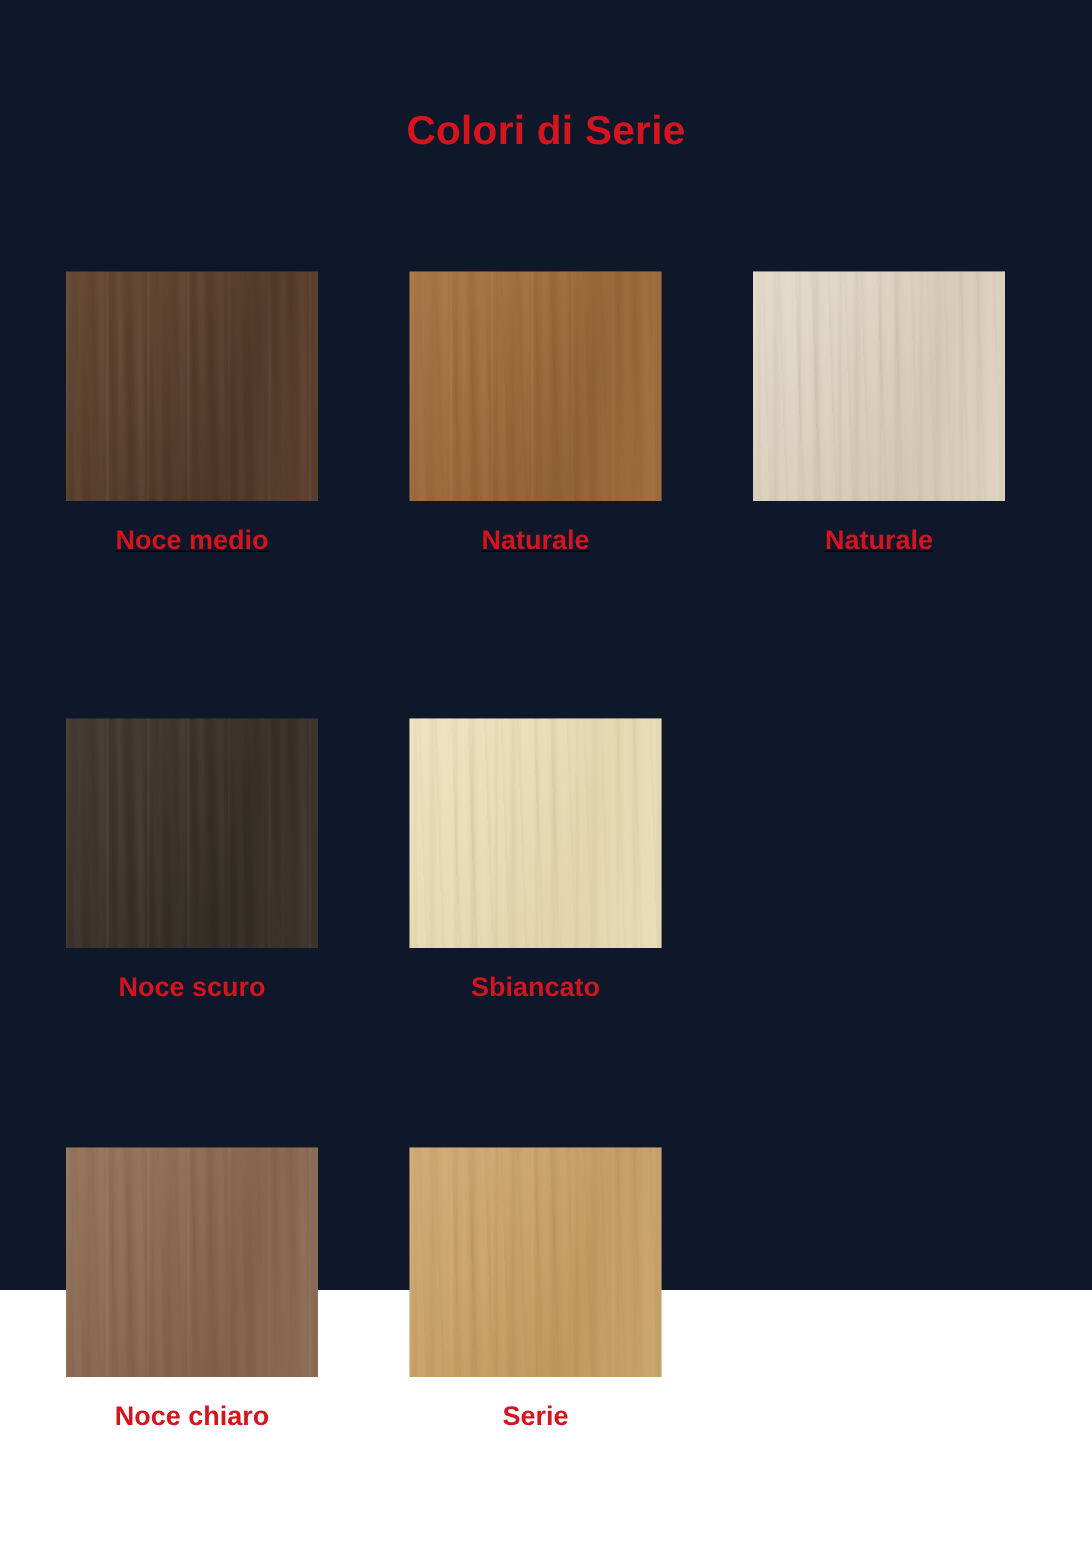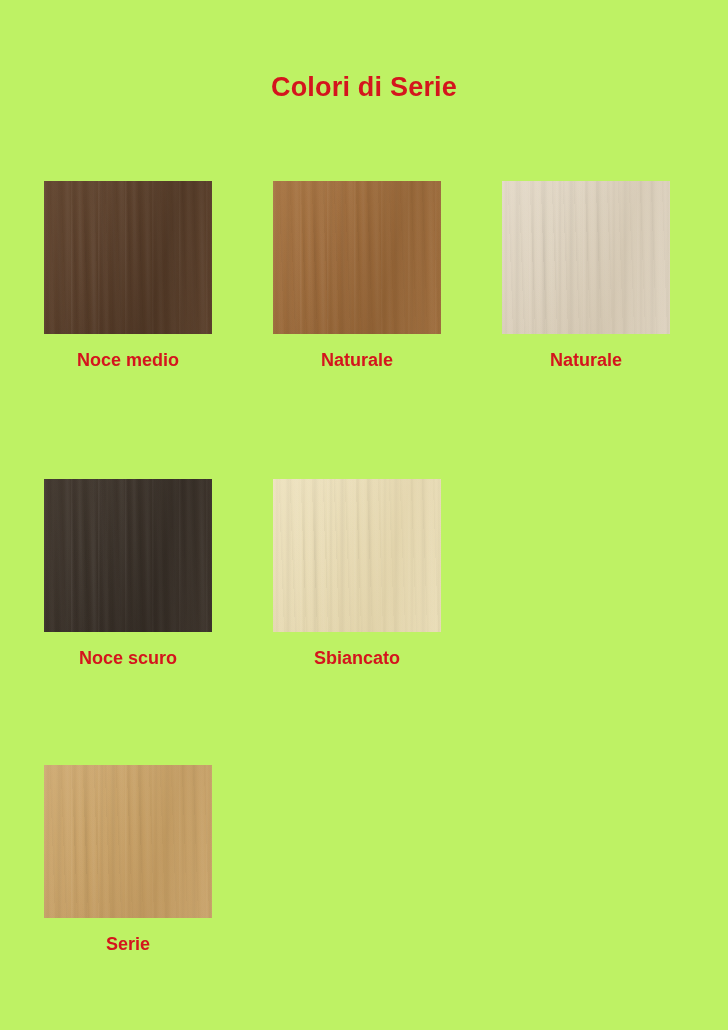--- a/index.html
+++ b/index.html
@@ -12,22 +12,22 @@
     height: 1030px;
     font-family: "Liberation Sans", sans-serif;
     -webkit-font-smoothing: antialiased;
     overflow: hidden;
     position: relative;
   }
 
   .page {
     position: relative;
     width: 728px;
-    height: 1030px;
-    background: #bef264;
+    height: 860px;
+    background: #0f172a;
     box-sizing: border-box;
   }
 
   .page-title {
     position: absolute;
     top: 72px;
     left: 0;
     width: 728px;
     text-align: center;
     font-size: 27px;
@@ -42,21 +42,21 @@
     top: 181px;
     left: 44px;
     width: 614px;
   }
 
   .swatch-row {
     display: flex;
     justify-content: flex-start;
     margin-bottom: 0;
   }
-  .swatch-row.row-0 { height: 298px; }
+  .swatch-row.row-0 { height: 298px; text-decoration: underline; }
   .swatch-row.row-1 { height: 286px; }
   .swatch-row.row-2 { height: 200px; }
 
   .swatch-cell {
     width: 168px;
     margin-right: 61px;
     display: flex;
     flex-direction: column;
     align-items: center;
   }
@@ -169,20 +169,28 @@
           <div class="grain-v"></div>
           <div class="grain-h"></div>
           <div class="grain-d" style="background-image: linear-gradient(103deg, rgba(243, 233, 202, 0.333) 0%, transparent 34%, rgba(219, 203, 159, 0.4) 68%, rgba(243, 233, 202, 0.267) 100%), linear-gradient(rgba(243, 233, 202, 0.227) 0%, transparent 42%, rgba(219, 203, 159, 0.227) 100%);"></div>
         </div>
         <div class="swatch-label" style="color: rgb(212, 21, 29);">Sbiancato</div>
       </div>
     </div>
 
     <div class="swatch-row row-2">
       <div class="swatch-cell">
+        <div class="swatch-chip" style="background-color: rgb(138, 106, 83);">
+          <div class="grain-v"></div>
+          <div class="grain-h"></div>
+          <div class="grain-d" style="background-image: linear-gradient(103deg, rgba(158, 127, 103, 0.333) 0%, transparent 34%, rgba(116, 86, 67, 0.4) 68%, rgba(158, 127, 103, 0.267) 100%), linear-gradient(rgba(158, 127, 103, 0.227) 0%, transparent 42%, rgba(116, 86, 67, 0.227) 100%);"></div>
+        </div>
+        <div class="swatch-label" style="color: rgb(212, 21, 29);">Noce chiaro</div>
+      </div>
+      <div class="swatch-cell">
         <div class="swatch-chip" style="background-color: rgb(201, 162, 104);">
           <div class="grain-v"></div>
           <div class="grain-h"></div>
           <div class="grain-d" style="background-image: linear-gradient(103deg, rgba(215, 182, 131, 0.333) 0%, transparent 34%, rgba(182, 142, 85, 0.4) 68%, rgba(215, 182, 131, 0.267) 100%), linear-gradient(rgba(215, 182, 131, 0.227) 0%, transparent 42%, rgba(182, 142, 85, 0.227) 100%);"></div>
         </div>
         <div class="swatch-label" style="color: rgb(212, 21, 29);">Serie</div>
       </div>
     </div>
 
   </div>

